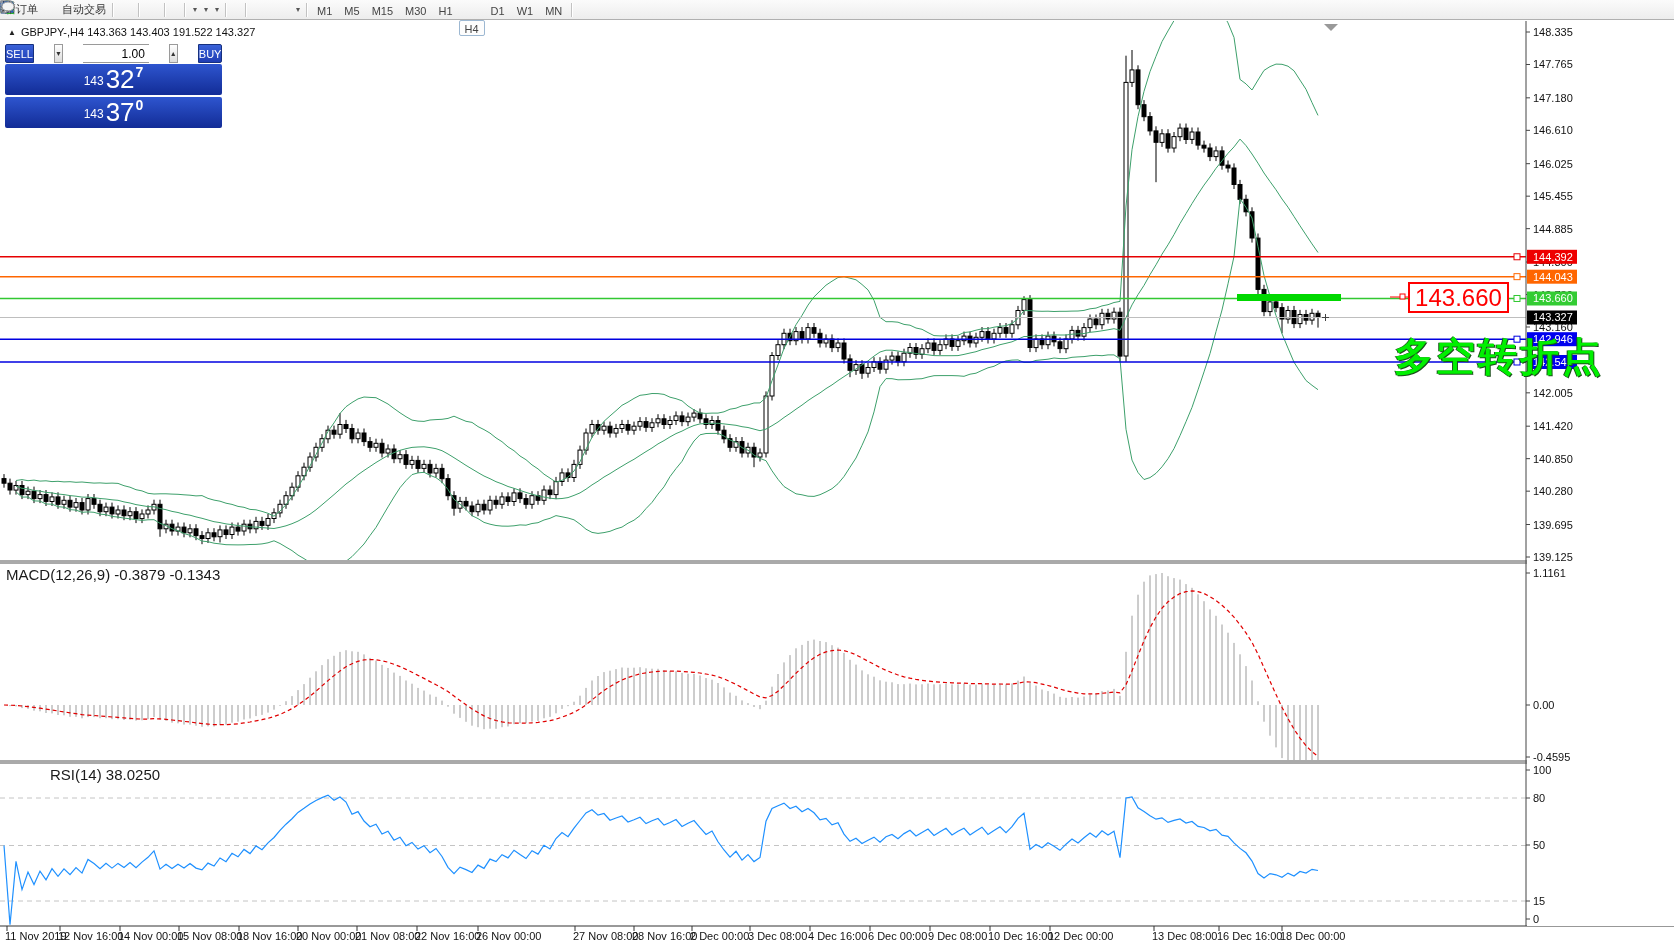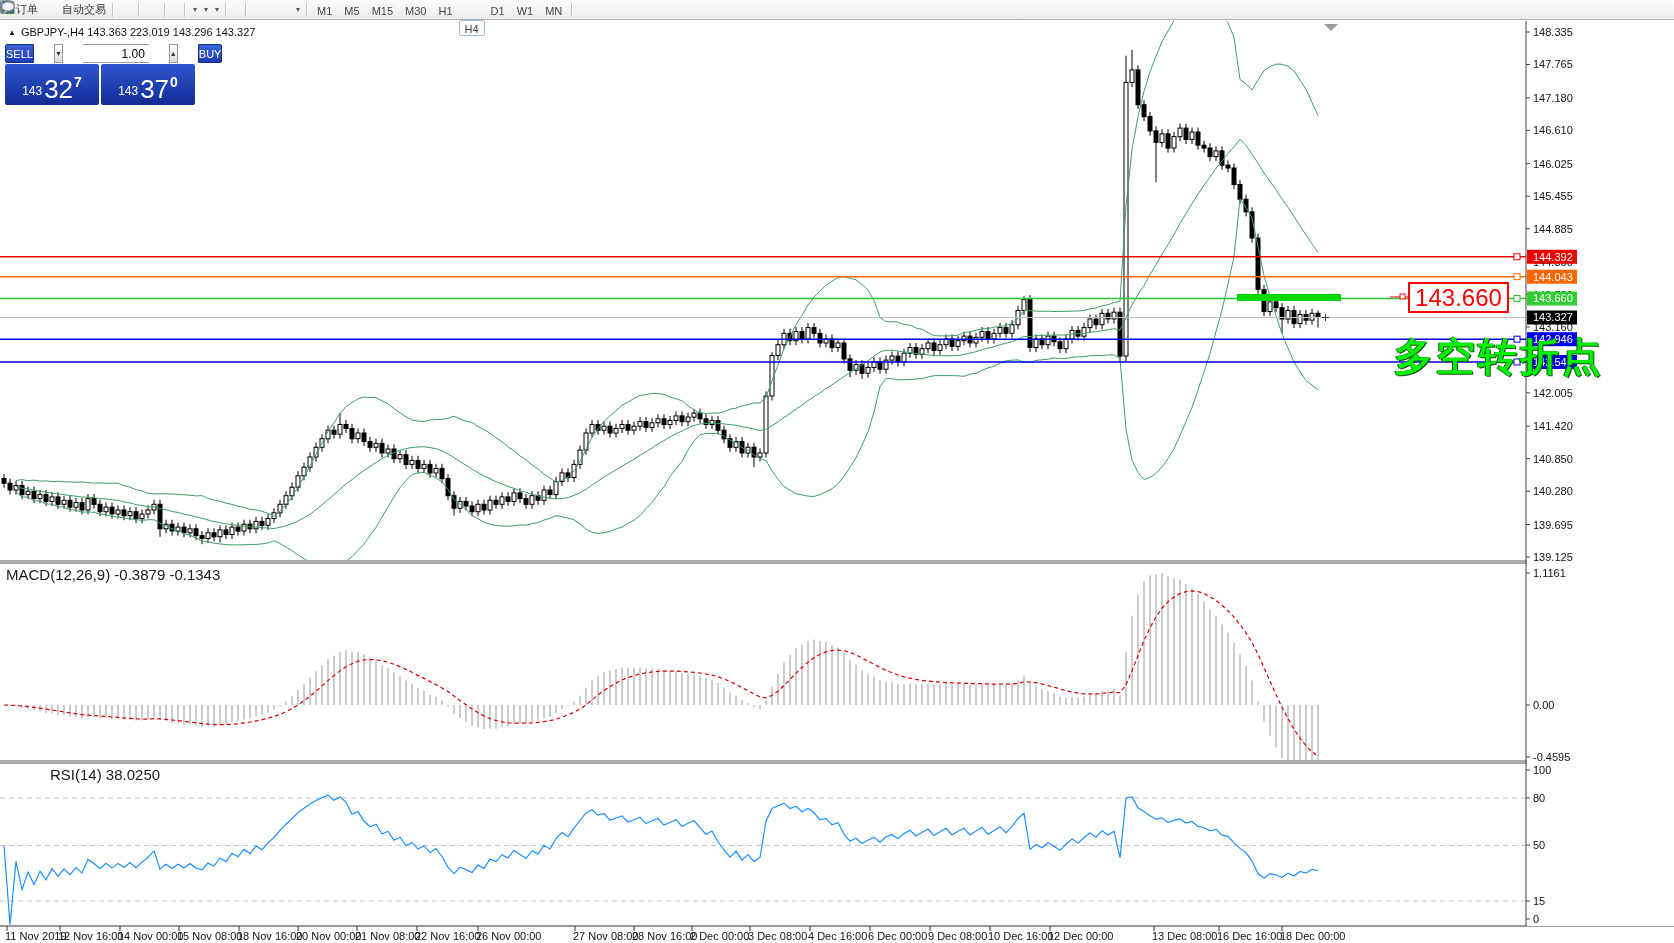--- a/index.html
+++ b/index.html
@@ -20,21 +20,21 @@
   #symline{position:absolute;left:8px;top:26px;font-size:11px;color:#111;display:flex;align-items:center;gap:5px;}
   #symline .tri{font-size:8px;color:#222;}
   
   #trade{position:absolute;left:5px;top:44px;width:189px;height:61px;font-family:"Liberation Sans",sans-serif;}
   #trade .row1{position:absolute;left:0;top:0;height:19px;width:189px;display:flex;gap:20px;}
   .tw-btn{background:linear-gradient(#3a62d8,#1f3db4);color:#fff;font-size:11px;display:flex;align-items:center;justify-content:center;border:1px solid #16307f;box-sizing:border-box;}
   .tw-sell{width:45px;border-radius:2px 0 0 2px;}
   .tw-buy{width:46px;border-radius:0 2px 2px 0;}
   .tw-spin{width:15px;background:linear-gradient(#fefefe,#dcdcdc);border:1px solid #9a9a9a;color:#333;font-size:7px;display:flex;align-items:center;justify-content:center;box-sizing:border-box;}
   .tw-vol{width:66px;border:1px solid #9a9a9a;border-left:none;border-right:none;font-size:12px;text-align:right;padding-right:4px;box-sizing:border-box;color:#000;}
-  #trade .row2{position:absolute;left:0;top:20px;height:41px;width:190px;display:flex;gap:2px;}
+  #trade .row2{position:absolute;left:0;top:20px;height:41px;width:217px;display:flex;gap:2px;flex-direction:column;}
   .px-panel{flex:1;background:linear-gradient(#2e55cf,#122c96);color:#fff;display:flex;align-items:flex-end;justify-content:center;padding-bottom:3px;box-sizing:border-box;border-radius:2px;}
   .px-small{font-size:12px;margin:0 2px 4px 0;}
   .px-big{font-size:26px;font-weight:normal;line-height:26px;}
   .px-sup{font-size:14px;font-weight:bold;margin:0 0 12px 1px;}
   
   .panel-label{position:absolute;left:6px;font-size:15px;color:#1a1a1a;}
   
   #srbox{position:absolute;left:1408px;top:282px;width:97px;height:27px;background:#fff;border:2px solid #f00;
     color:#f00;font-size:24px;display:flex;align-items:center;justify-content:center;z-index:5;}
   #turnpt{position:absolute;left:1394px;top:330px;font-size:39px;font-weight:bold;color:#00f000;
@@ -1072,21 +1072,21 @@
       <line x1="1154" y1="926" x2="1154" y2="931" stroke="#333" stroke-width="1"></line>
       <text x="1152" y="940" font-size="11" fill="#111">13 Dec 08:00</text>
       <line x1="1219" y1="926" x2="1219" y2="931" stroke="#333" stroke-width="1"></line>
       <text x="1217" y="940" font-size="11" fill="#111">16 Dec 16:00</text>
       <line x1="1282" y1="926" x2="1282" y2="931" stroke="#333" stroke-width="1"></line>
       <text x="1280" y="940" font-size="11" fill="#111">18 Dec 00:00</text>
     </svg>
 
   <div id="symline">
     <span class="tri">▲</span>
-    <span>GBPJPY-,H4  143.363 223.019 143.296 143.327</span>
+    <span>GBPJPY-,H4  143.363 143.403 191.522 143.327</span>
   </div>
 
   <div id="trade">
     <div class="row1">
       <div class="tw-btn tw-sell">SELL</div>
       <div class="tw-spin">▼</div>
       <input class="tw-vol" readonly="" value="1.00" style="">
       <div class="tw-spin">▲</div>
       <div class="tw-btn tw-buy">BUY</div>
     </div>

